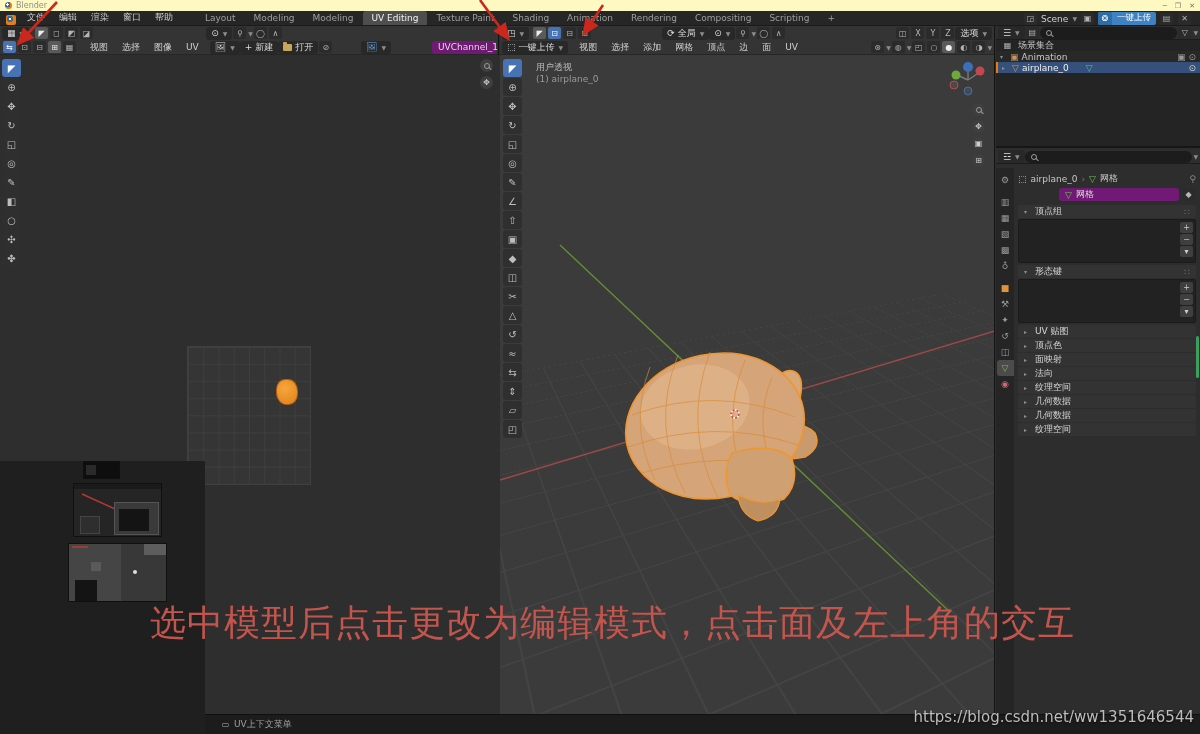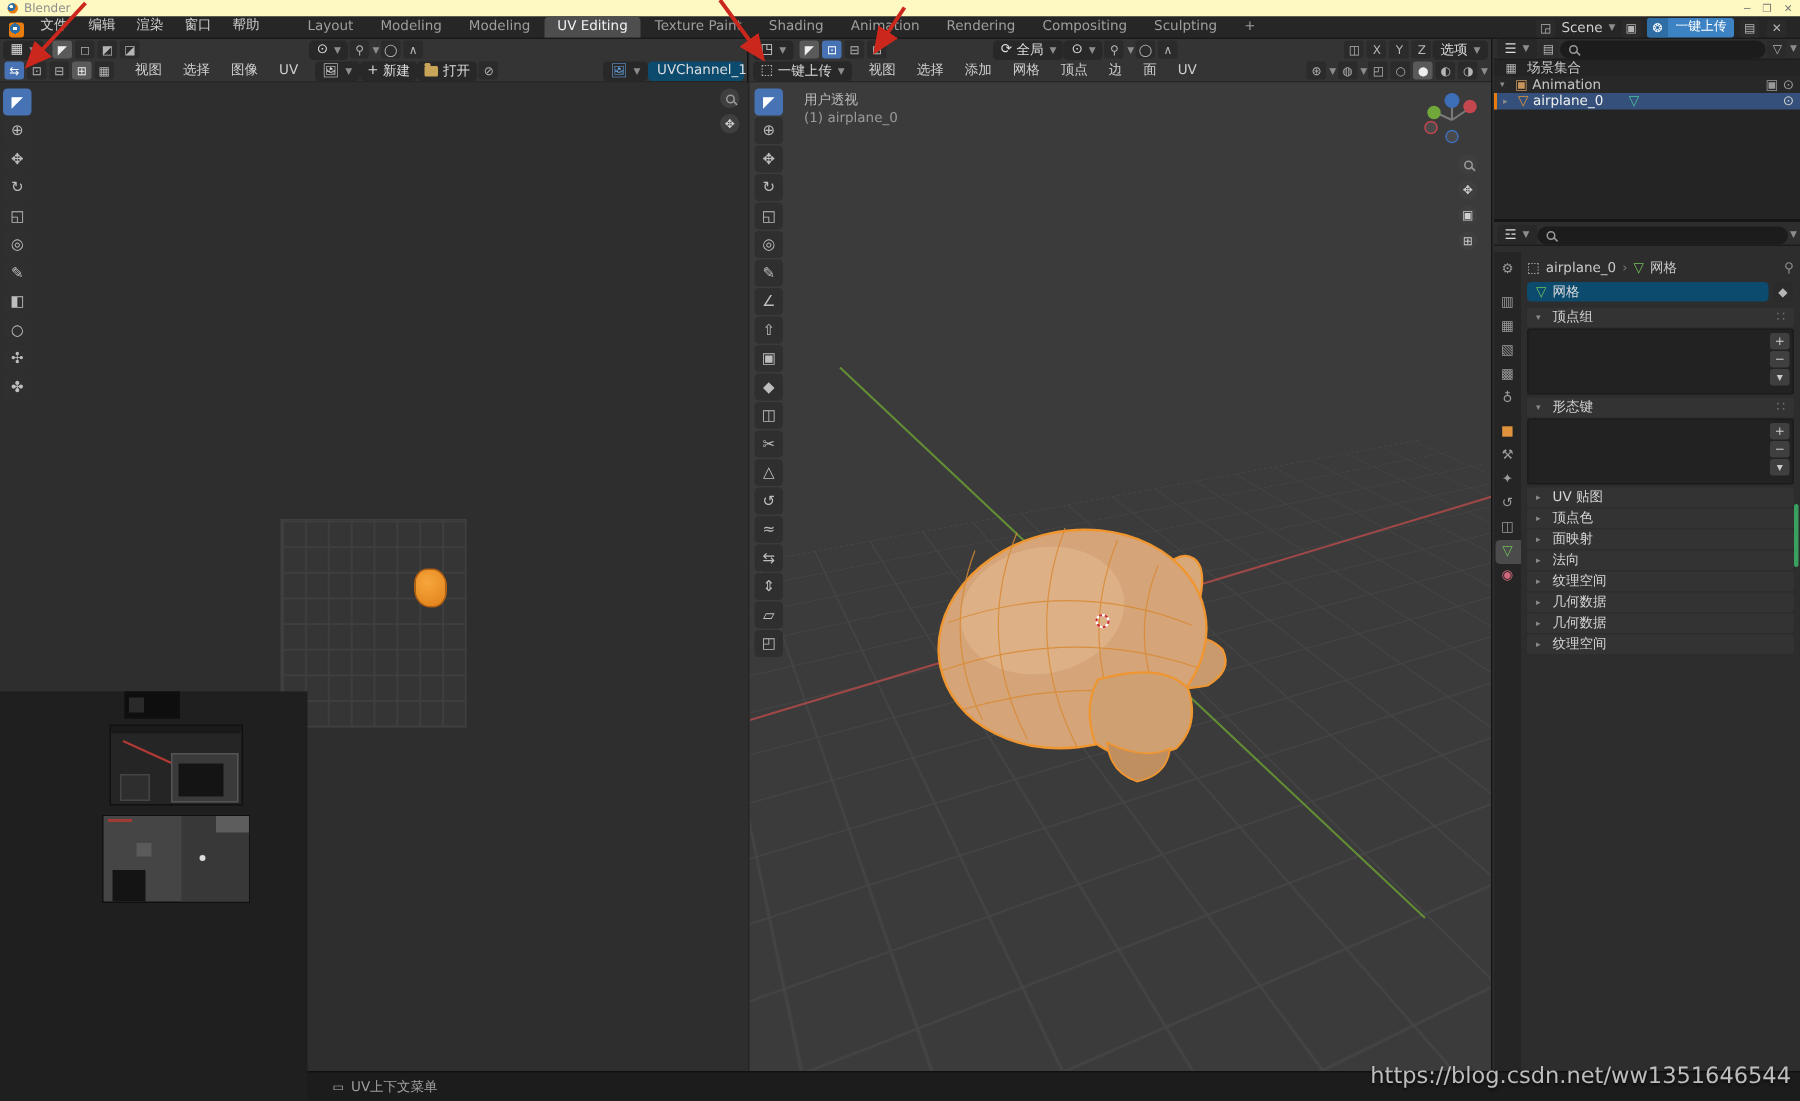--- a/index.html
+++ b/index.html
@@ -32,22 +32,22 @@
     display:flex; align-items:center; justify-content:center; }
   .upload-lbl { color:#fff; font-size:8.5px; padding:0 5px; line-height:13px;font-family:Liberation Mono, monospace; }
   
   .ibtn { height:12px; min-width:13px; padding:0 2px; margin:0 1px; background:#2b2b2b; border-radius:2px;
     display:inline-flex; align-items:center; justify-content:center; font-size:8px; color:#b5b5b5; }
   .ibtn.pressed { background:#4772b3; color:#fff; }
   .ibtn.lit { background:#5a5a5a; color:#eee; }
   .caret { font-size:6px; color:#8d8d8d; margin-left:1px; }
   .dd { background:#282828; border-radius:3px; height:13px; padding:0 5px; display:inline-flex; gap:3px;
     align-items:center; font-size:9px; color:#dcdcdc; }
-  .field { background:#0c4a6e; border-radius:3px; height:13px; padding:0 6px; display:inline-flex;
-    align-items:center; font-size:9px; color:#ddd; }
+  .field { background:#701a75; border-radius:3px; height:13px; padding:0 6px; display:inline-flex;
+    align-items:center; font-size:9px; color:#ddd;margin-left:41px; }
   .mag { width:6px; height:6px; border:1px solid #9a9a9a; border-radius:50%; position:relative; flex:none; }
   .mag::after { content:''; position:absolute; width:4px; height:1px; background:#9a9a9a;
     transform:rotate(45deg); right:-3px; bottom:-1px; }
   .folder { width:9px; height:7px; background:#c9a55a; border-radius:1px; position:relative; }
   .folder::before { content:''; position:absolute; left:0; top:-2px; width:4px; height:2px;
     background:#c9a55a; border-radius:1px 1px 0 0; }
   .searchbox { background:#1c1c1c; border-radius:7px; height:12px; display:flex; align-items:center;
     gap:4px; padding:0 6px; }
   
   .ed-header { background:#343434; border-bottom:1px solid #262626; }
@@ -148,21 +148,21 @@
 
     <span class="wtab">Layout</span>
         <span class="wtab">Modeling</span>
         <span class="wtab">Modeling</span>
         <span class="wtab active">UV Editing</span>
         <span class="wtab">Texture Paint</span>
         <span class="wtab">Shading</span>
         <span class="wtab">Animation</span>
         <span class="wtab">Rendering</span>
         <span class="wtab">Compositing</span>
-        <span class="wtab">Sculpting</span>
+        <span class="wtab">Scripting</span>
         <span class="wtab">+</span>
       </div>
     <div class="topbar-right">
       <span class="scene-w">
         <span class="ibtn">◲</span>
         <span>Scene</span>
         <span class="caret">▼</span>
       </span>
       <span class="ibtn">▣</span>
       <span class="upload-btn">
@@ -592,20 +592,21 @@
       <div style="position:absolute; left:3px; top:2px; width:16px; height:2px; background:#a03a34;"></div>
       <div style="position:absolute; left:22px; top:18px; width:10px; height:9px; background:#5a5a5a;"></div>
     </div>
   </div>
 
   <div class="statusbar">
     <span class="ibtn" style="background:none; margin-right:2px">▭</span>
     <span>UV上下文菜单</span>
   </div>
 
+  <div class="annotation" style="color: rgb(196, 85, 77);">选中模型后点击更改为编辑模式，点击面及左上角的交互</div>
 
   <svg class="arrows" width="1200" height="734">
     <defs>
       <marker id="ah" markerWidth="7" markerHeight="6" refX="5" refY="3" orient="auto">
         <path d="M0,0 L7,3 L0,6 Z" fill="#cc271c"></path>
       </marker>
     </defs>
     <line x1="57" y1="2" x2="20" y2="42" stroke="#cc271c" stroke-width="2.6" marker-end="url(#ah)"></line>
     <line x1="480" y1="0" x2="507" y2="37" stroke="#cc271c" stroke-width="2.6" marker-end="url(#ah)"></line>
     <line x1="603" y1="5" x2="585" y2="32" stroke="#cc271c" stroke-width="2.6" marker-end="url(#ah)"></line>

